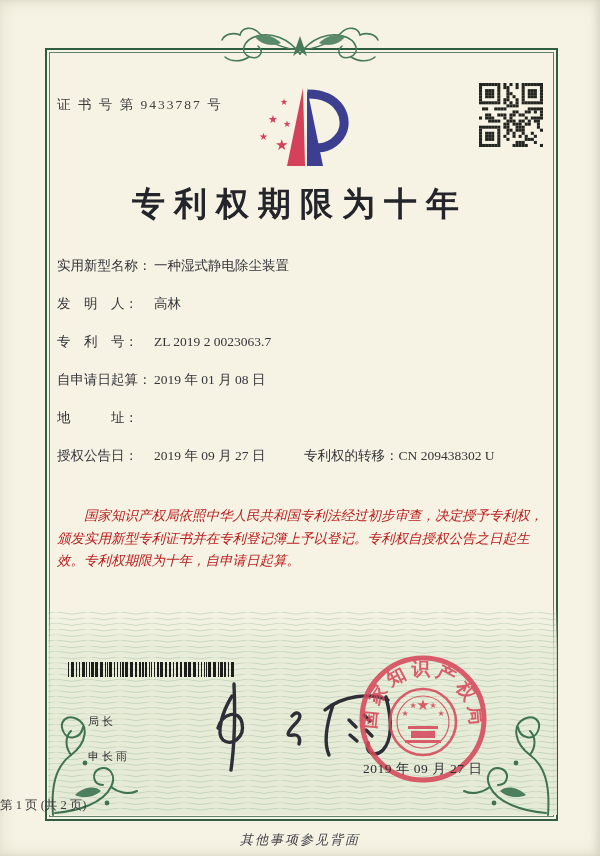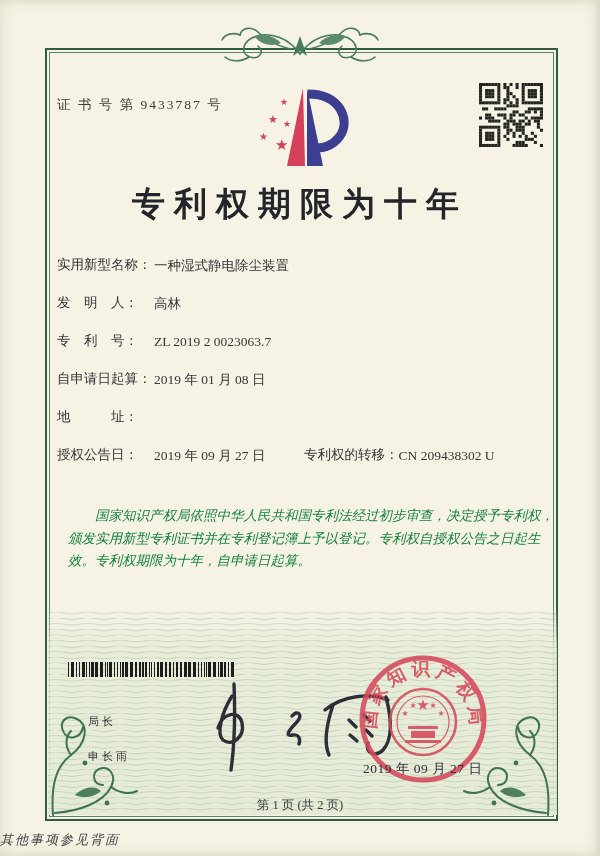--- a/index.html
+++ b/index.html
@@ -10,38 +10,38 @@
         border:2px solid #2f5d40;}
   .border-frame::after{content:"";position:absolute;inset:2px;border:1px solid #5d8468;}
   .cert-number{position:absolute;left:57px;top:96px;font-size:13.5px;color:#3d3d3d;letter-spacing:2px;}
   .title{position:absolute;left:0;top:182px;width:600px;text-align:center;font-size:33px;
         font-weight:600;letter-spacing:9px;color:#23252a;}
   .logo{position:absolute;left:250px;top:80px;width:104px;height:92px;}
   .logo .star{position:absolute;color:#d5405a;line-height:1;}
   .qr{position:absolute;left:479px;top:83px;width:64px;height:64px;}
   .fields{position:absolute;left:57px;top:257px;width:490px;font-size:13.5px;color:#35353a;}
   .frow{display:flex;margin-bottom:20.5px;line-height:17.5px;}
-  .flabel{flex:none;width:97px;font-family:Liberation Mono, monospace;}
+  .flabel{flex:none;width:97px;}
   .fvalue{flex:1;}
   .fvalue.fixed{flex:none;width:150px;}
-  .paras{position:absolute;left:68px;width:489px;top:505px;font-size:13.5px;line-height:22.5px;
-        color:#15803d;font-style:italic;}
+  .paras{position:absolute;left:57px;width:489px;top:505px;font-size:13.5px;line-height:22.5px;
+        color:#b91c1c;font-style:italic;}
   .paras p{margin:0;text-indent:2em;}
   .band{position:absolute;left:48px;top:608px;width:509px;height:207px;z-index:1;
         background:linear-gradient(180deg,rgba(231,237,217,0) 0%,rgba(230,236,215,.85) 20%,rgba(228,234,213,.95) 100%);}
   .band svg{position:absolute;inset:0;}
   .barcode{position:absolute;left:68px;top:662px;width:166px;height:15px;z-index:3;}
   .officer{position:absolute;left:88px;top:704px;z-index:3;font-size:11px;line-height:35px;
         color:#2d2d30;letter-spacing:3px;font-style:normal;}
   .signature{position:absolute;left:192px;top:676px;width:225px;height:104px;z-index:3;}
   .seal{position:absolute;left:358px;top:654px;width:130px;height:130px;z-index:4;opacity:.88;}
   .seal-date{position:absolute;left:363px;top:760px;width:136px;z-index:5;font-size:13.5px;
         color:#2e2e34;letter-spacing:.5px;white-space:nowrap;}
-  .page-number{position:absolute;left:0;top:797px;width:600px;text-align:center;font-size:12.5px;color:#3a3a3a;z-index:3;}
-  .back-note{position:absolute;left:0;top:831px;width:600px;font-size:13px;
+  .page-number{position:absolute;left:0;top:797px;width:600px;font-size:12.5px;color:#3a3a3a;z-index:3;}
+  .back-note{position:absolute;left:0;top:831px;width:600px;text-align:center;font-size:13px;
         color:#44444a;font-style:italic;letter-spacing:2px;}
   .ornament-top{position:absolute;left:205px;top:26px;width:190px;height:46px;z-index:2;}
   .flourish{position:absolute;width:96px;height:118px;z-index:2;}
   .flourish.bl{left:47px;top:699px;}
   .flourish.br{left:458px;top:699px;transform:scaleX(-1);}
 </style>
 </head>
 <body>
 
 <div class="page">

